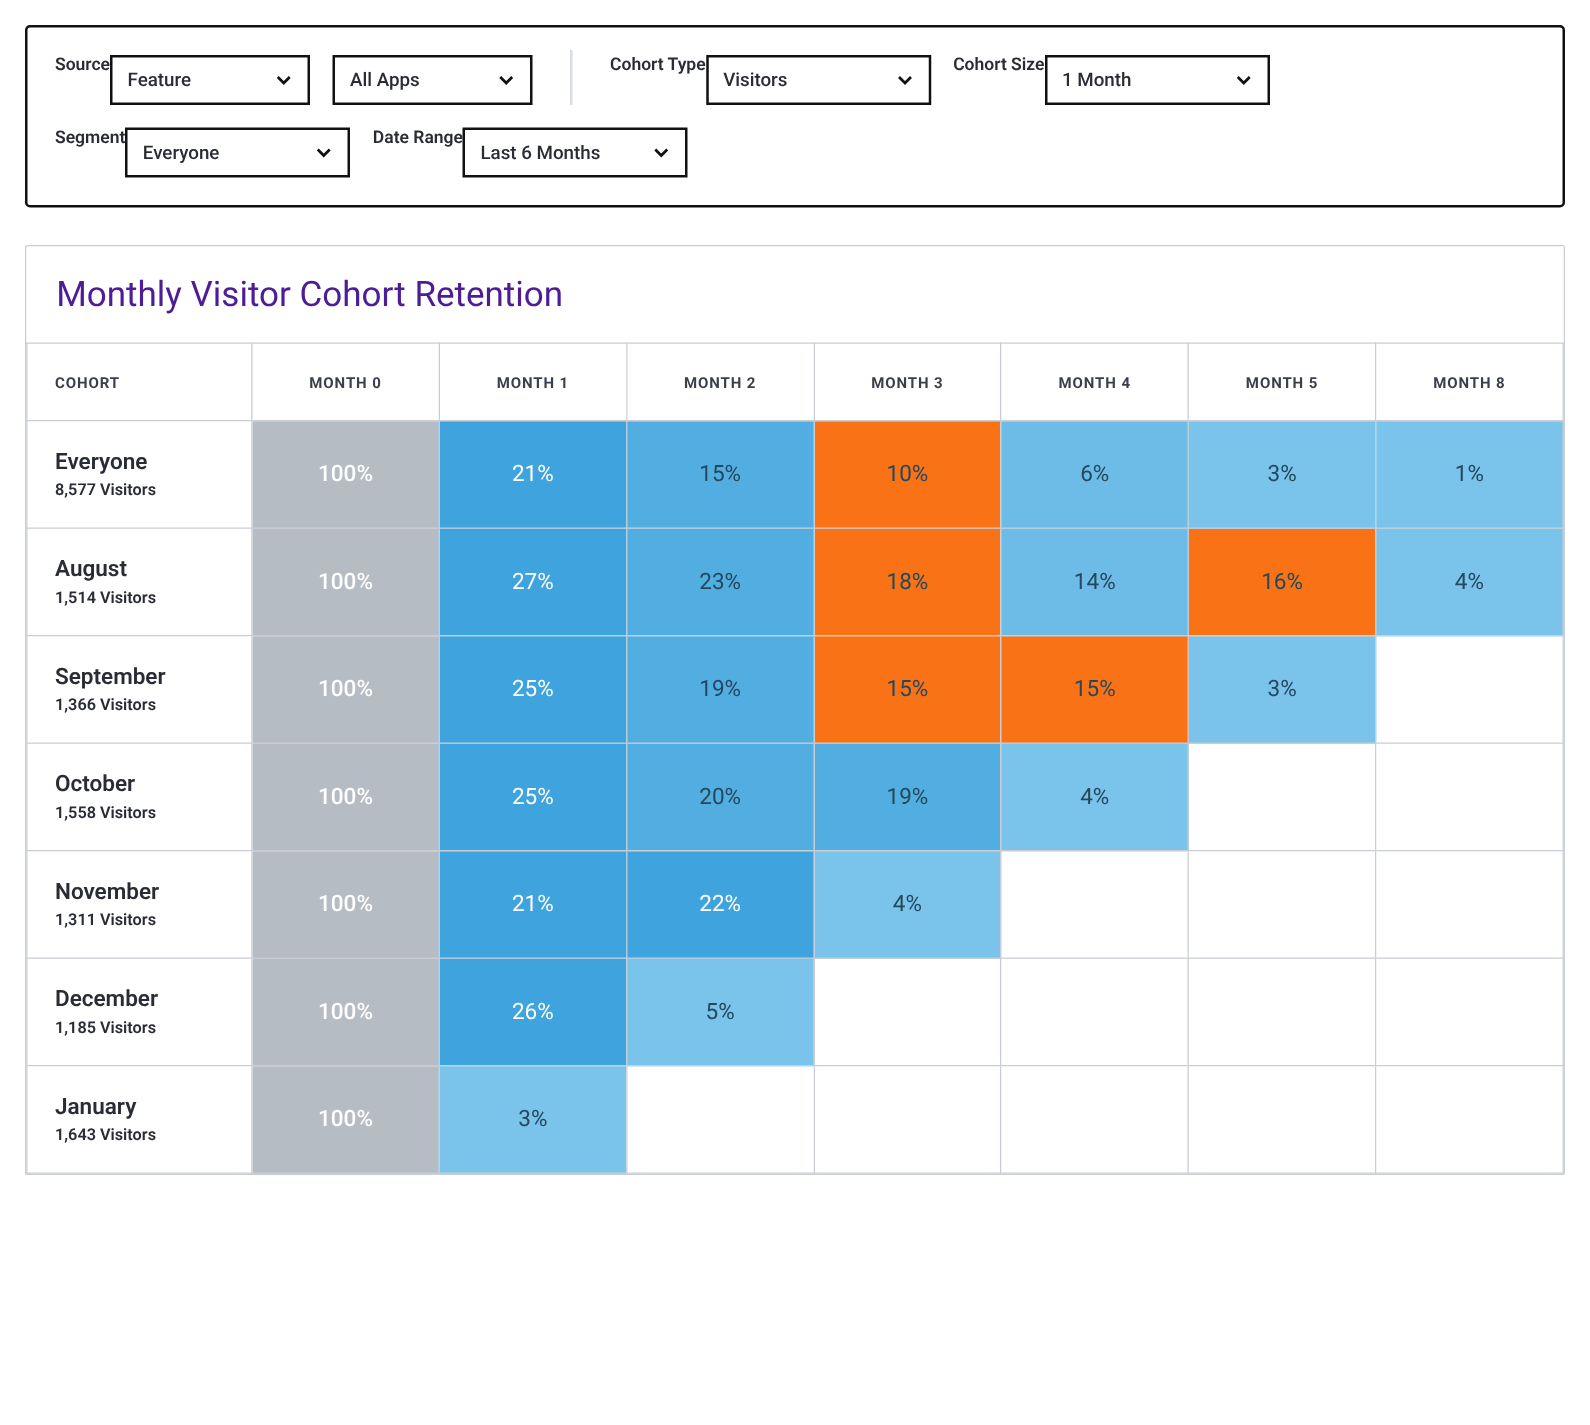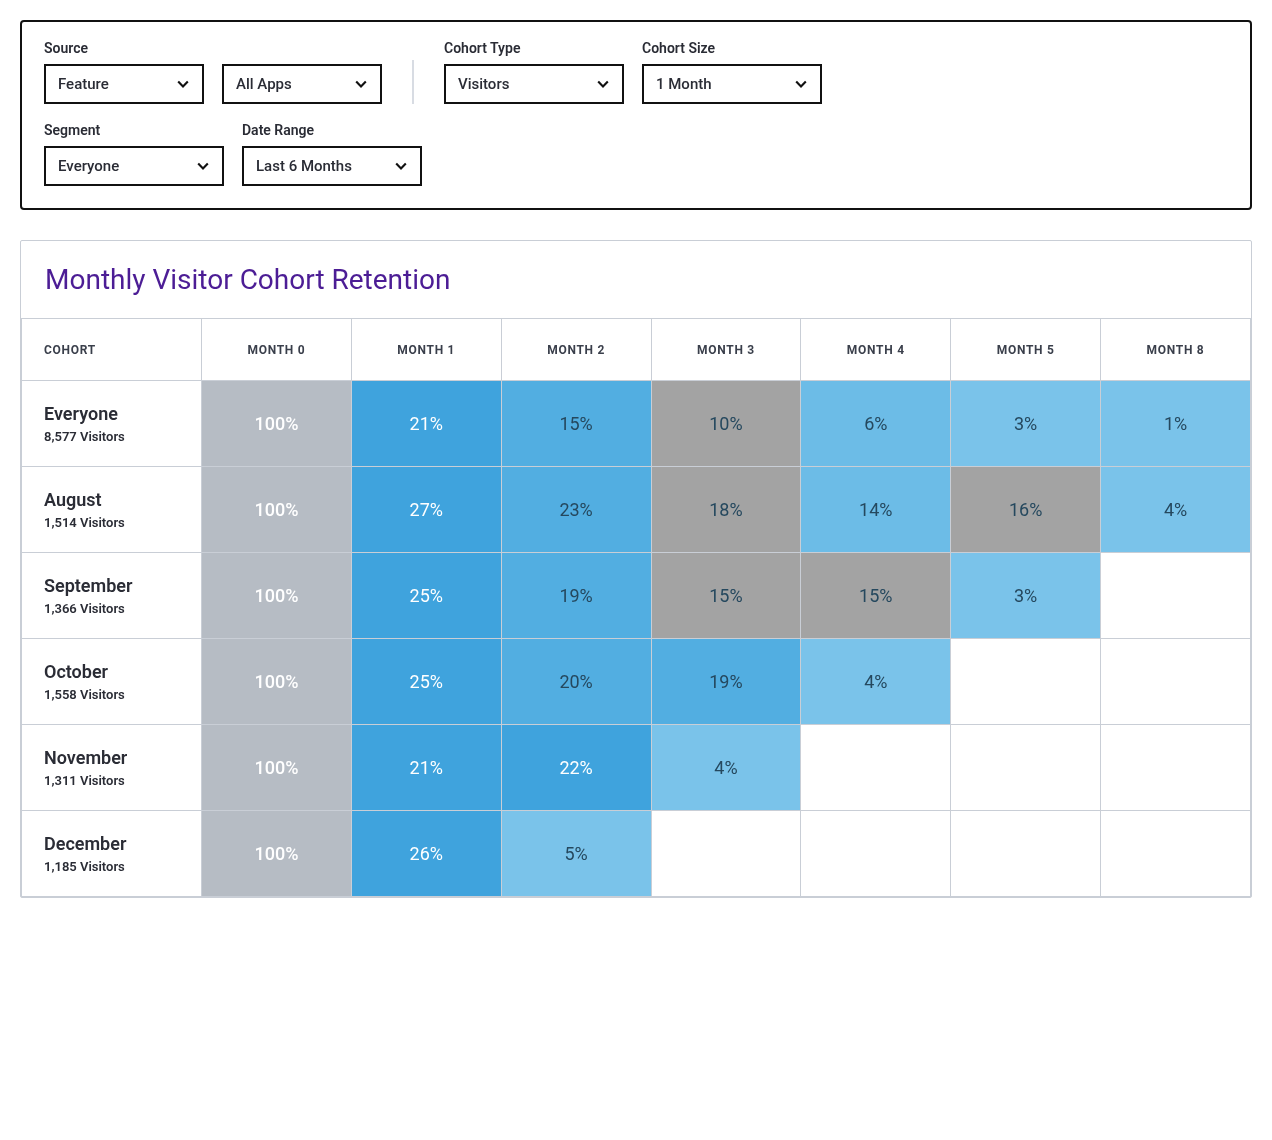--- a/index.html
+++ b/index.html
@@ -17,21 +17,21 @@
     padding: 18px 22px 22px 22px;
     margin-bottom: 30px;
   }
   .filters-row {
     display: flex;
     align-items: flex-end;
     gap: 18px;
     margin-bottom: 18px;
   }
   .filters-row:last-child { margin-bottom: 0; }
-  .filter-group { display: flex; flex-direction: column; }
+  .filter-group { display: flex; flex-direction: row; }
   .filter-label {
     font-size: 14px;
     font-weight: 600;
     color: #2a2c35;
     margin-bottom: 8px;
   }
   .select {
     display: flex;
     align-items: center;
     justify-content: space-between;
@@ -118,21 +118,21 @@
     font-weight: 500;
   }
   td.val {
     font-size: 18px;
     font-weight: 400;
   }
   td.empty { border: 1px solid transparent; background: transparent; }
   
   .sA { background:#3fa3dd; color:#fff; font-weight:500; }
   .sB { background:#52aee1; color:#25485e; }
-  .sC { background:#a3a3a3; color:#25485e; }
+  .sC { background:#f97316; color:#25485e; }
   .sD { background:#6cbce7; color:#25485e; }
   .sE { background:#7ac3ea; color:#25485e; }
 </style>
 </head>
 <body>
 
 <div class="panel">
 
   <div class="filters-row">
 
@@ -298,15 +298,28 @@
             <div class="cohort-sub">1,185 Visitors</div>
           </th>
           <td class="m0">100%</td>
           <td class="val sA">26%</td>
           <td class="val sE">5%</td>
           <td class="empty"></td>
           <td class="empty"></td>
           <td class="empty"></td>
           <td class="empty"></td>
         </tr>
+        <tr>
+          <th class="rowhdr">
+            <div class="cohort-name">January</div>
+            <div class="cohort-sub">1,643 Visitors</div>
+          </th>
+          <td class="m0">100%</td>
+          <td class="val sE">3%</td>
+          <td class="empty"></td>
+          <td class="empty"></td>
+          <td class="empty"></td>
+          <td class="empty"></td>
+          <td class="empty"></td>
+        </tr>
       </tbody>
   </table>
 </div>
 
 </body></html>

